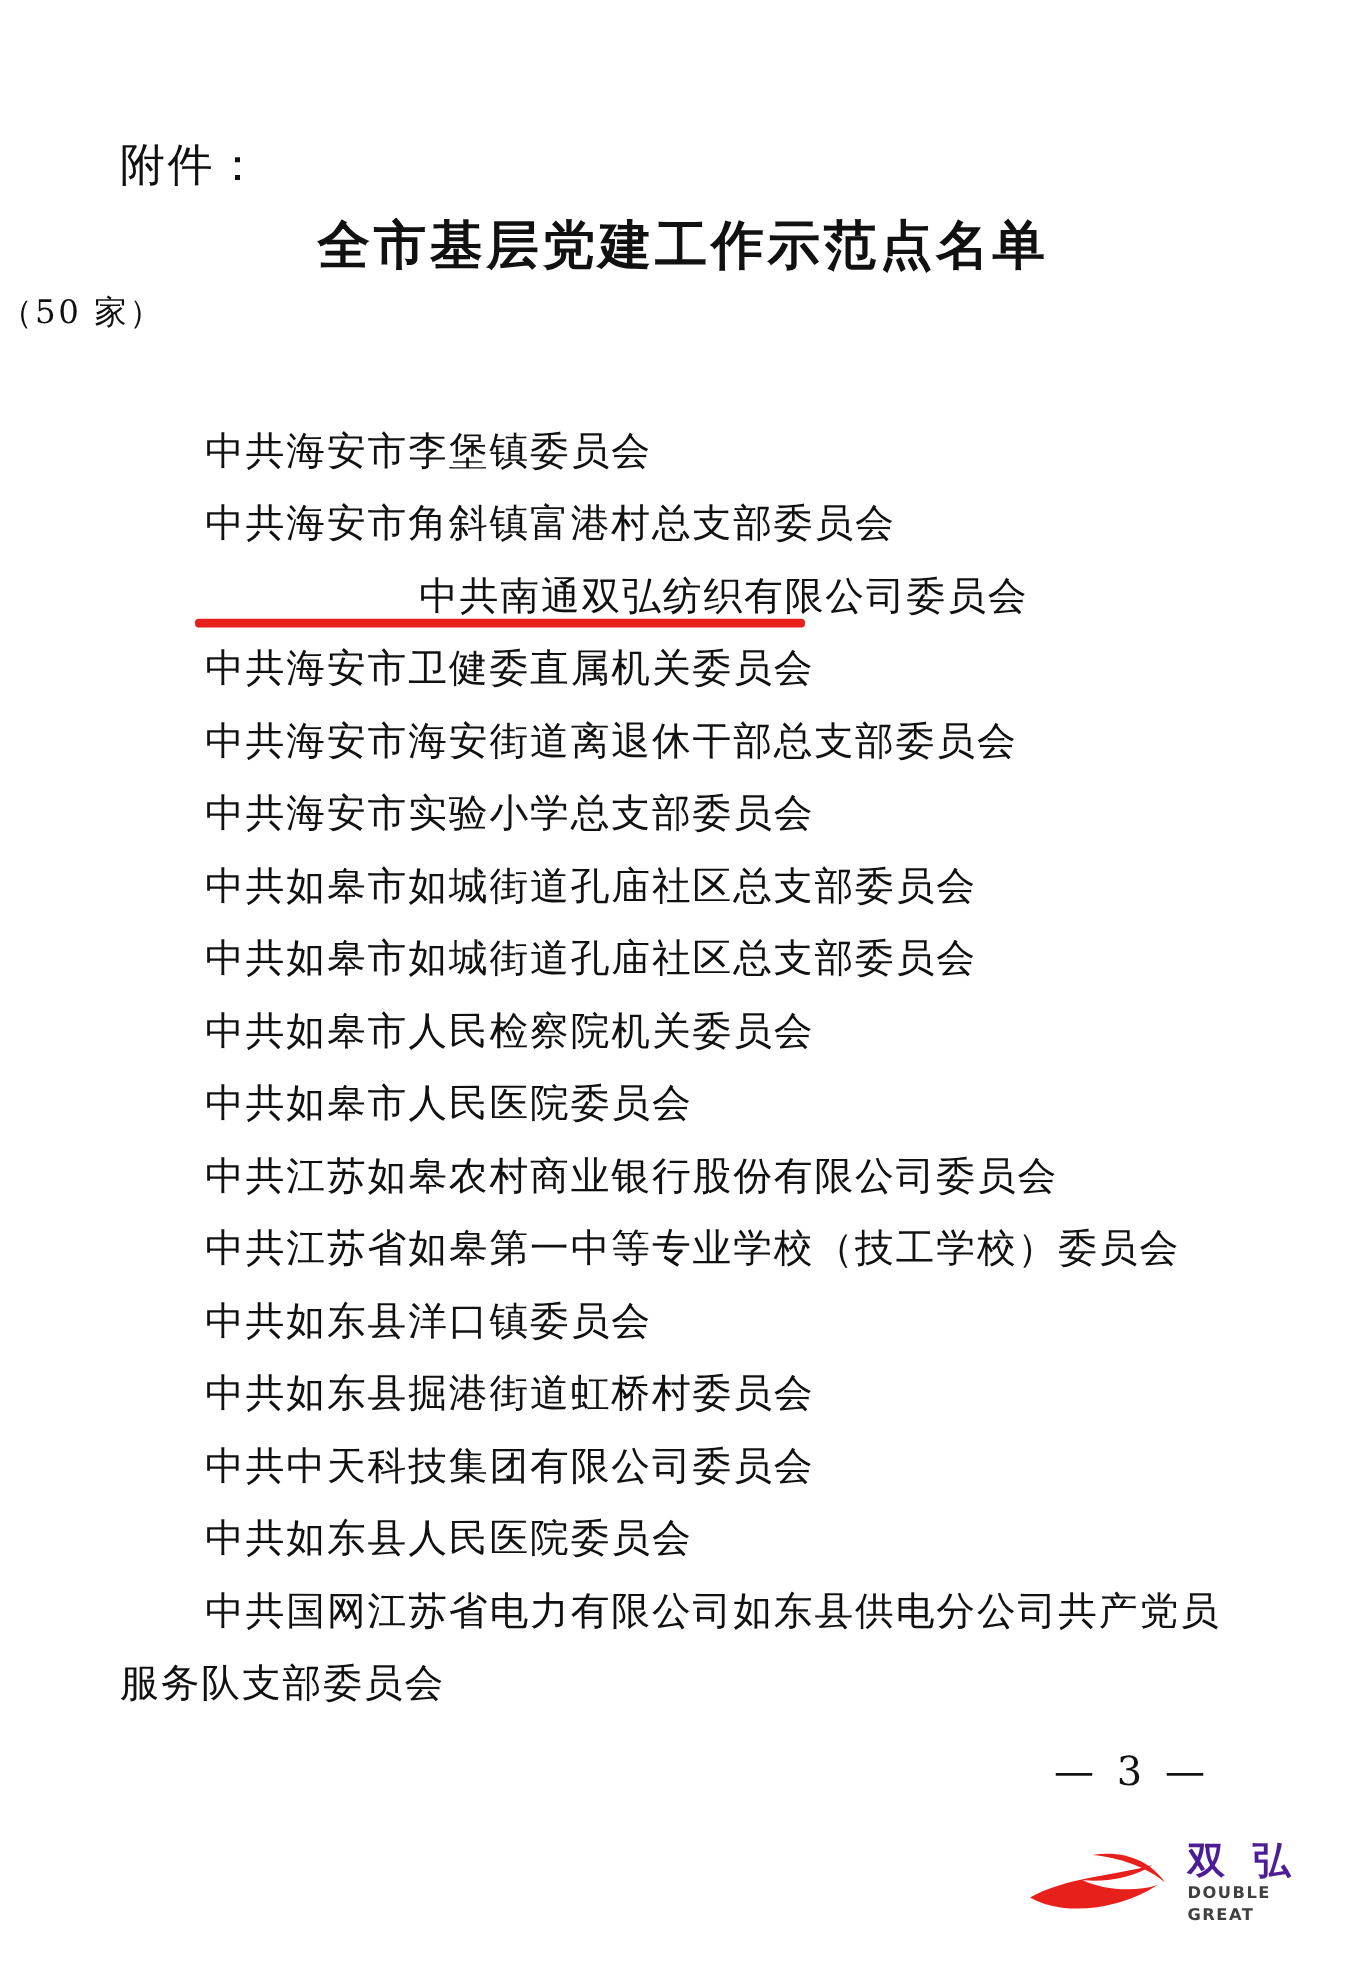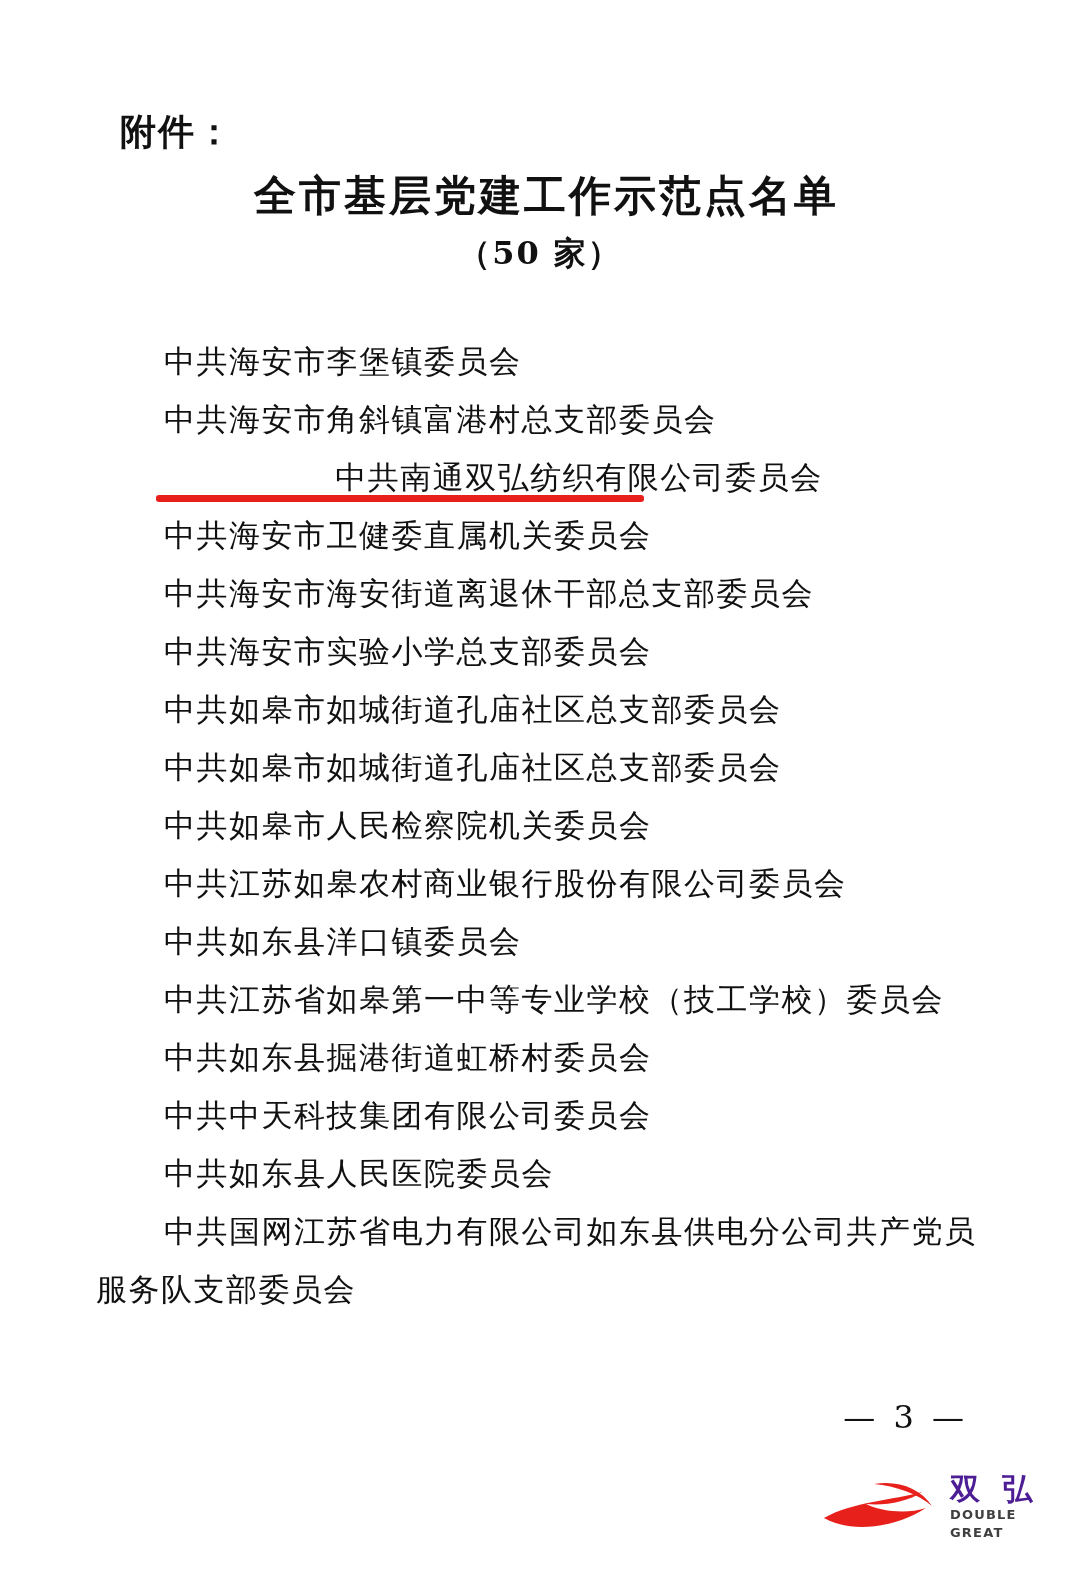--- a/index.html
+++ b/index.html
@@ -21,46 +21,44 @@
     height: 1572px;
     box-sizing: border-box;
     padding: 0;
   }
 
   .attachment-label {
     position: absolute;
     left: 96px;
     top: 108px;
     font-size: 36px;
-    font-weight: 700;
+    font-weight: 400;
     letter-spacing: 2px;
     font-family: "DejaVu Serif", "Liberation Serif", serif;
-    margin-left: 24px;
   }
 
   .doc-title {
     position: absolute;
     left: 13px;
     right: 0;
     top: 168px;
     text-align: center;
     font-size: 42px;
     font-weight: 700;
     letter-spacing: 3px;
     font-family: "DejaVu Sans", "Liberation Sans", sans-serif;
   }
 
   .doc-subtitle {
     position: absolute;
     left: 0;
     right: 0;
     top: 232px;
-    text-align: center;
-    font-size: 32px;
-    font-weight: 700;
+    font-size: 26px;
+    font-weight: 400;
     letter-spacing: 2px;
     font-family: "DejaVu Serif", "Liberation Serif", serif;
   }
 
   .list {
     position: absolute;
     left: 96px;
     right: 86px;
     top: 332px;
   }
@@ -148,23 +146,24 @@
   <div class="list" id="list-container">
       <div class="list-item">中共海安市李堡镇委员会</div>
       <div class="list-item">中共海安市角斜镇富港村总支部委员会</div>
       <div class="list-item highlight">中共南通双弘纺织有限公司委员会<span class="underline-mark" style="background: rgb(232, 32, 28);"></span></div>
       <div class="list-item">中共海安市卫健委直属机关委员会</div>
       <div class="list-item">中共海安市海安街道离退休干部总支部委员会</div>
       <div class="list-item">中共海安市实验小学总支部委员会</div>
       <div class="list-item">中共如皋市如城街道孔庙社区总支部委员会</div>
       <div class="list-item">中共如皋市如城街道孔庙社区总支部委员会</div>
       <div class="list-item">中共如皋市人民检察院机关委员会</div>
+      <div class="list-item">中共如皋市人民医院委员会</div>
       <div class="list-item">中共江苏如皋农村商业银行股份有限公司委员会</div>
+      <div class="list-item">中共江苏省如皋第一中等专业学校（技工学校）委员会</div>
       <div class="list-item">中共如东县洋口镇委员会</div>
-      <div class="list-item">中共江苏省如皋第一中等专业学校（技工学校）委员会</div>
       <div class="list-item">中共如东县掘港街道虹桥村委员会</div>
       <div class="list-item">中共中天科技集团有限公司委员会</div>
       <div class="list-item">中共如东县人民医院委员会</div>
       <div class="list-item">中共国网江苏省电力有限公司如东县供电分公司共产党员服务队支部委员会</div>
     </div>
 
   <div class="page-number">— 3 —</div>
 
   <div class="watermark">
     <svg class="wm-swoosh" viewBox="0 0 120 54">

